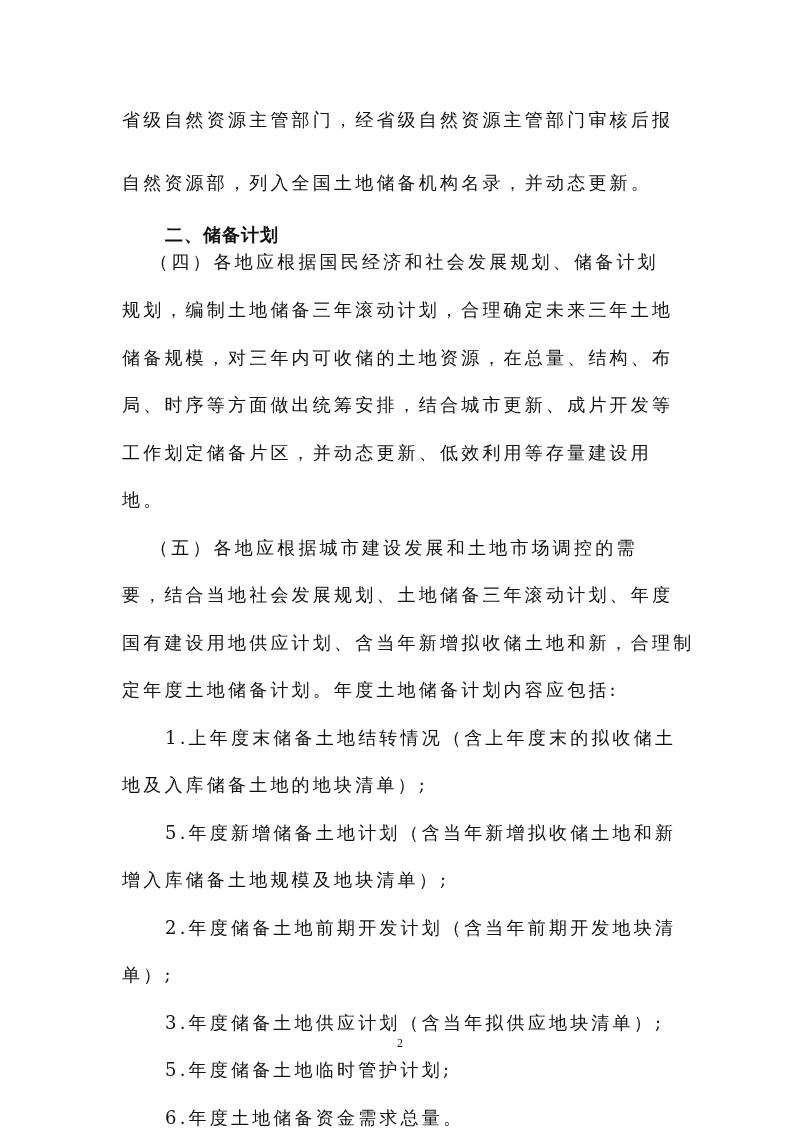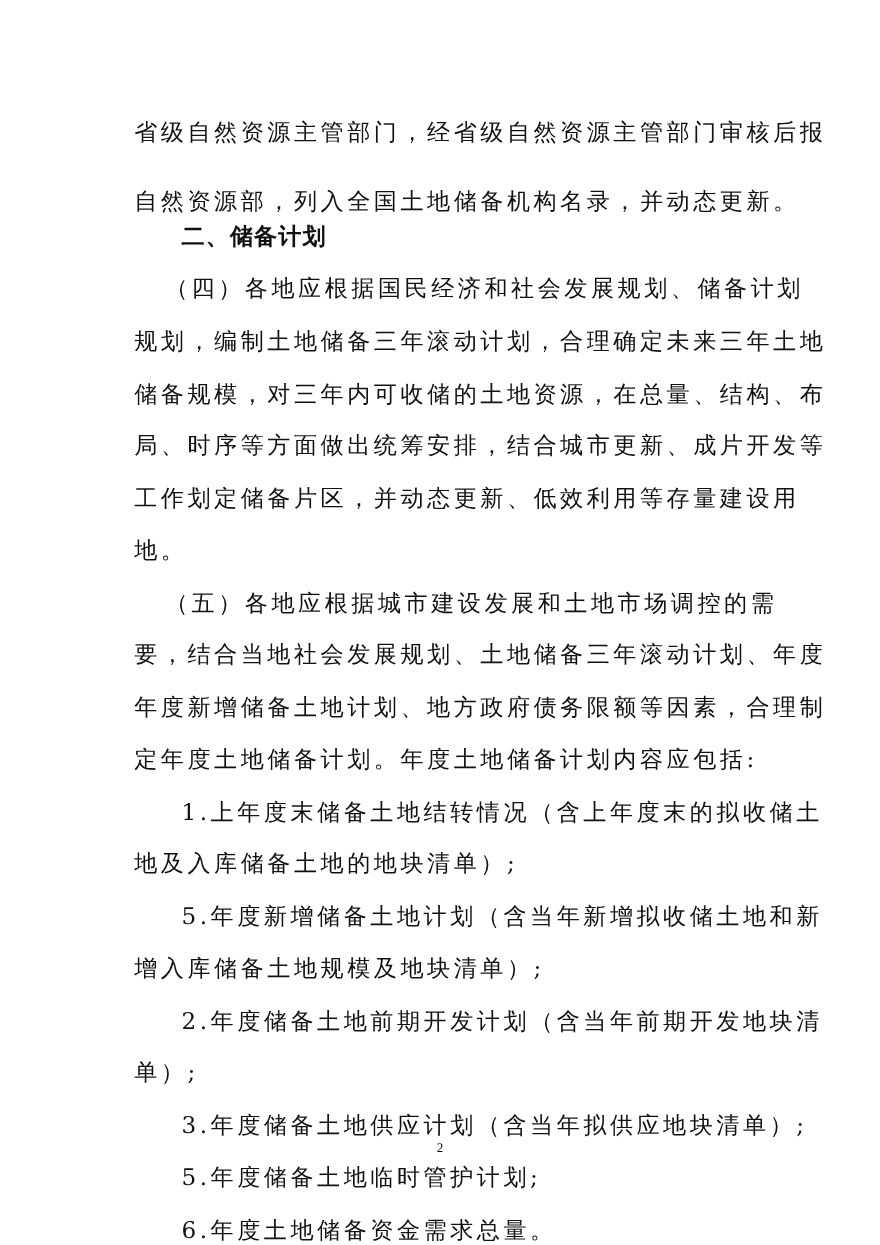--- a/index.html
+++ b/index.html
@@ -1,40 +1,40 @@
 <!DOCTYPE html>
 <html><head>
   <meta charset="utf-8">
   <style>
     html, body { margin: 0; padding: 0; background: #ffffff; }
     body { width: 800px; height: 1132px; position: relative; overflow: hidden;
       font-family: "DejaVu Serif", "Liberation Serif", serif; color: #111; }
-    .line { position: absolute; left: 122px; font-size: 21px; letter-spacing: 3.2px;
+    .line { position: absolute; left: 122px; font-size: 18px; letter-spacing: 3.2px;
       white-space: nowrap; line-height: 28px; }
     .indent { left: 165px; }
-    .heading { font-family: "DejaVu Sans", "Liberation Sans", sans-serif; font-weight: bold; letter-spacing: 1px; }
+    .heading { font-family: "DejaVu Sans", "Liberation Sans", sans-serif; font-weight: bold; letter-spacing: 1px; margin-top: 20px; }
     .page-num { position: absolute; left: 0; width: 800px; top: 1036px; text-align: center;
       font-size: 12px; font-family: "Liberation Serif", serif; }
   </style>
 </head>
 <body>
 
 <div>
   <div class="line" style="top:106px">省级自然资源主管部门，经省级自然资源主管部门审核后报</div>
   <div class="line" style="top:169px">自然资源部，列入全国土地储备机构名录，并动态更新。</div>
   <div class="line indent heading" style="top:201px">二、储备计划</div>
   <div class="line" style="top:248px; left:150px">（四）各地应根据国民经济和社会发展规划、储备计划</div>
   <div class="line" style="top:296px">规划，编制土地储备三年滚动计划，合理确定未来三年土地</div>
   <div class="line" style="top:344px">储备规模，对三年内可收储的土地资源，在总量、结构、布</div>
   <div class="line" style="top:391px">局、时序等方面做出统筹安排，结合城市更新、成片开发等</div>
   <div class="line" style="top:439px">工作划定储备片区，并动态更新、低效利用等存量建设用</div>
   <div class="line" style="top:486px">地。</div>
   <div class="line" style="top:534px; left:150px">（五）各地应根据城市建设发展和土地市场调控的需</div>
   <div class="line" style="top:581px">要，结合当地社会发展规划、土地储备三年滚动计划、年度</div>
-  <div class="line" style="top:629px">年度新增储备土地计划、地方政府债务限额等因素，合理制</div>
+  <div class="line" style="top:629px">国有建设用地供应计划、含当年新增拟收储土地和新，合理制</div>
   <div class="line" style="top:676px">定年度土地储备计划。年度土地储备计划内容应包括:</div>
   <div class="line indent" style="top:724px">1.上年度末储备土地结转情况（含上年度末的拟收储土</div>
   <div class="line" style="top:771px">地及入库储备土地的地块清单）;</div>
   <div class="line indent" style="top:819px">5.年度新增储备土地计划（含当年新增拟收储土地和新</div>
   <div class="line" style="top:866px">增入库储备土地规模及地块清单）;</div>
   <div class="line indent" style="top:914px">2.年度储备土地前期开发计划（含当年前期开发地块清</div>
   <div class="line" style="top:961px">单）;</div>
   <div class="line indent" style="top:1009px">3.年度储备土地供应计划（含当年拟供应地块清单）;</div>
   <div class="line indent" style="top:1056px">5.年度储备土地临时管护计划;</div>
   <div class="line indent" style="top:1104px">6.年度土地储备资金需求总量。</div>

